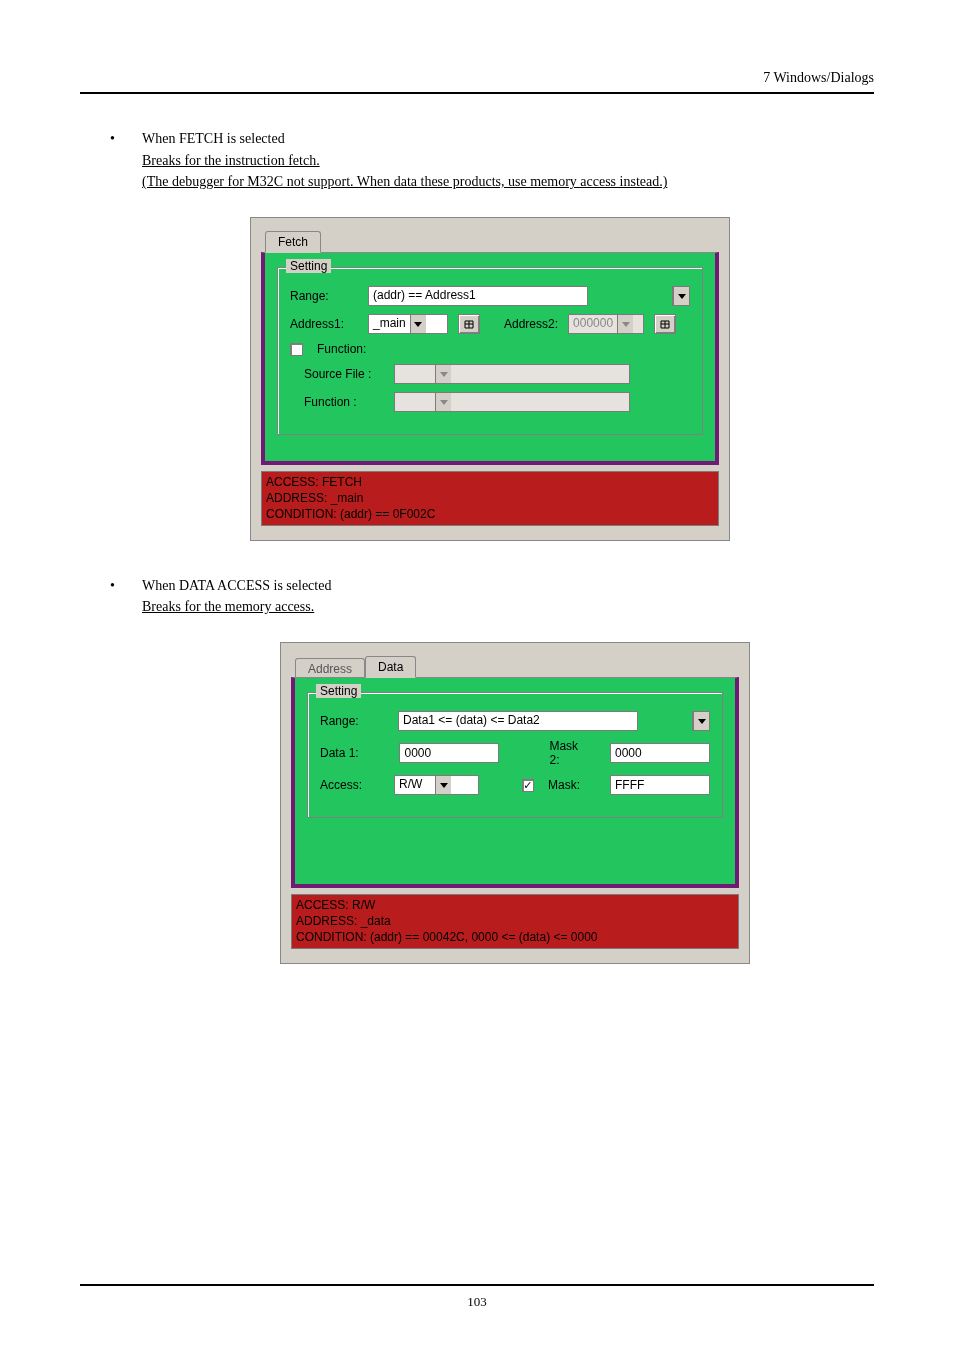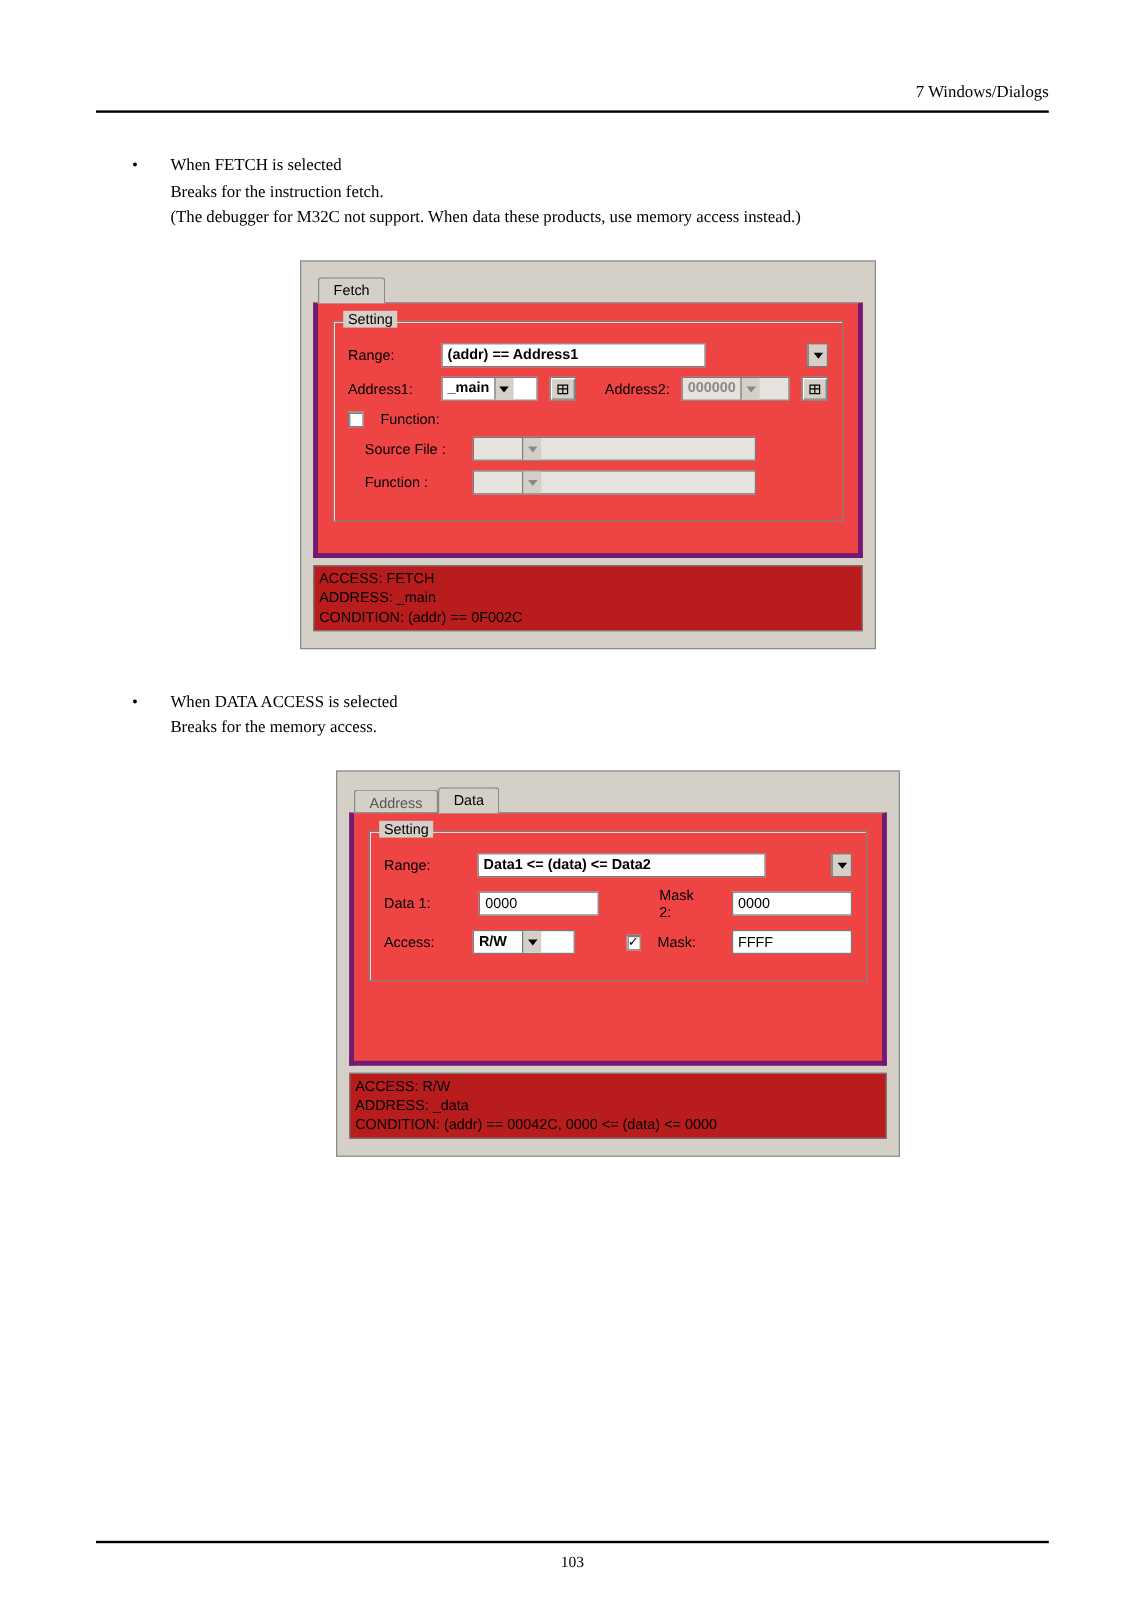--- a/index.html
+++ b/index.html
@@ -40,20 +40,21 @@
     font-size: 14px;
     line-height: 1.5;
   }
   .bullet-text {
     flex: 1;
     line-height: 1.55;
   }
   .indent-text {
     margin-left: 32px;
     line-height: 1.55;
+    text-decoration: underline;
   }
   .dialog-wrap {
     margin: 24px 0 34px 170px;
     width: 480px;
   }
   .dialog {
     border: 1px solid #888;
     background: #d4d0c8;
     font-family: "Tahoma", "MS Sans Serif", sans-serif;
     font-size: 12px;
@@ -85,21 +86,21 @@
   .tab.inactive {
     color: #555;
     top: 2px;
     font-size: 12px;
   }
   .tab-body {
     border: 4px solid #701a75;
     border-top: 1px solid #888;
     padding: 14px 12px 16px 12px;
     position: relative;
-    background: #ef4444;
+    background: #22c55e;
   }
   .groupbox {
     border: 1px solid #808080;
     border-top-color: #808080;
     position: relative;
     padding: 18px 12px 14px 12px;
     margin-bottom: 10px;
     box-shadow: inset 1px 1px 0 #fff;
   }
   .group-title {
@@ -131,21 +132,20 @@
     border: 1px solid #7b7b7b;
   }
   .combo.disabled { background: #e6e3de; }
   .combo .combo-text {
     padding: 1px 4px;
     font-size: 12px;
     min-width: 40px;
     background: transparent;
     border: none;
     outline: none;
-    font-weight: bold;
   }
   .combo .combo-text.placeholder { color: #888; }
   .combo .combo-btn {
     width: 16px;
     background: #d4d0c8;
     border-left: 1px solid #7b7b7b;
     display: flex;
     align-items: center;
     justify-content: center;
   }
@@ -265,21 +265,21 @@
               <div class="combo-btn">
                   <div class="tri-down"></div>
                 </div>
             </div>
             <div class="icon-btn">
               <svg width="12" height="12">
                   <path d="M2 3 L10 3 L10 10 L2 10 Z M6 3 L6 10 M2 6 L10 6" stroke="#000" fill="none" stroke-width="1"></path>
                 </svg>
             </div>
             <span class="lbl-sm" style="margin-left:14px;">Address2:</span>
-            <div class="combo disabled" style="width:90px;">
+            <div class="combo disabled" style="width:76px;">
               <span class="combo-text placeholder">000000</span>
               <div class="combo-btn">
                   <div class="tri-down"></div>
                 </div>
             </div>
             <div class="icon-btn">
               <svg width="12" height="12">
                   <path d="M2 3 L10 3 L10 10 L2 10 Z M6 3 L6 10 M2 6 L10 6" stroke="#000" fill="none" stroke-width="1"></path>
                 </svg>
             </div>

